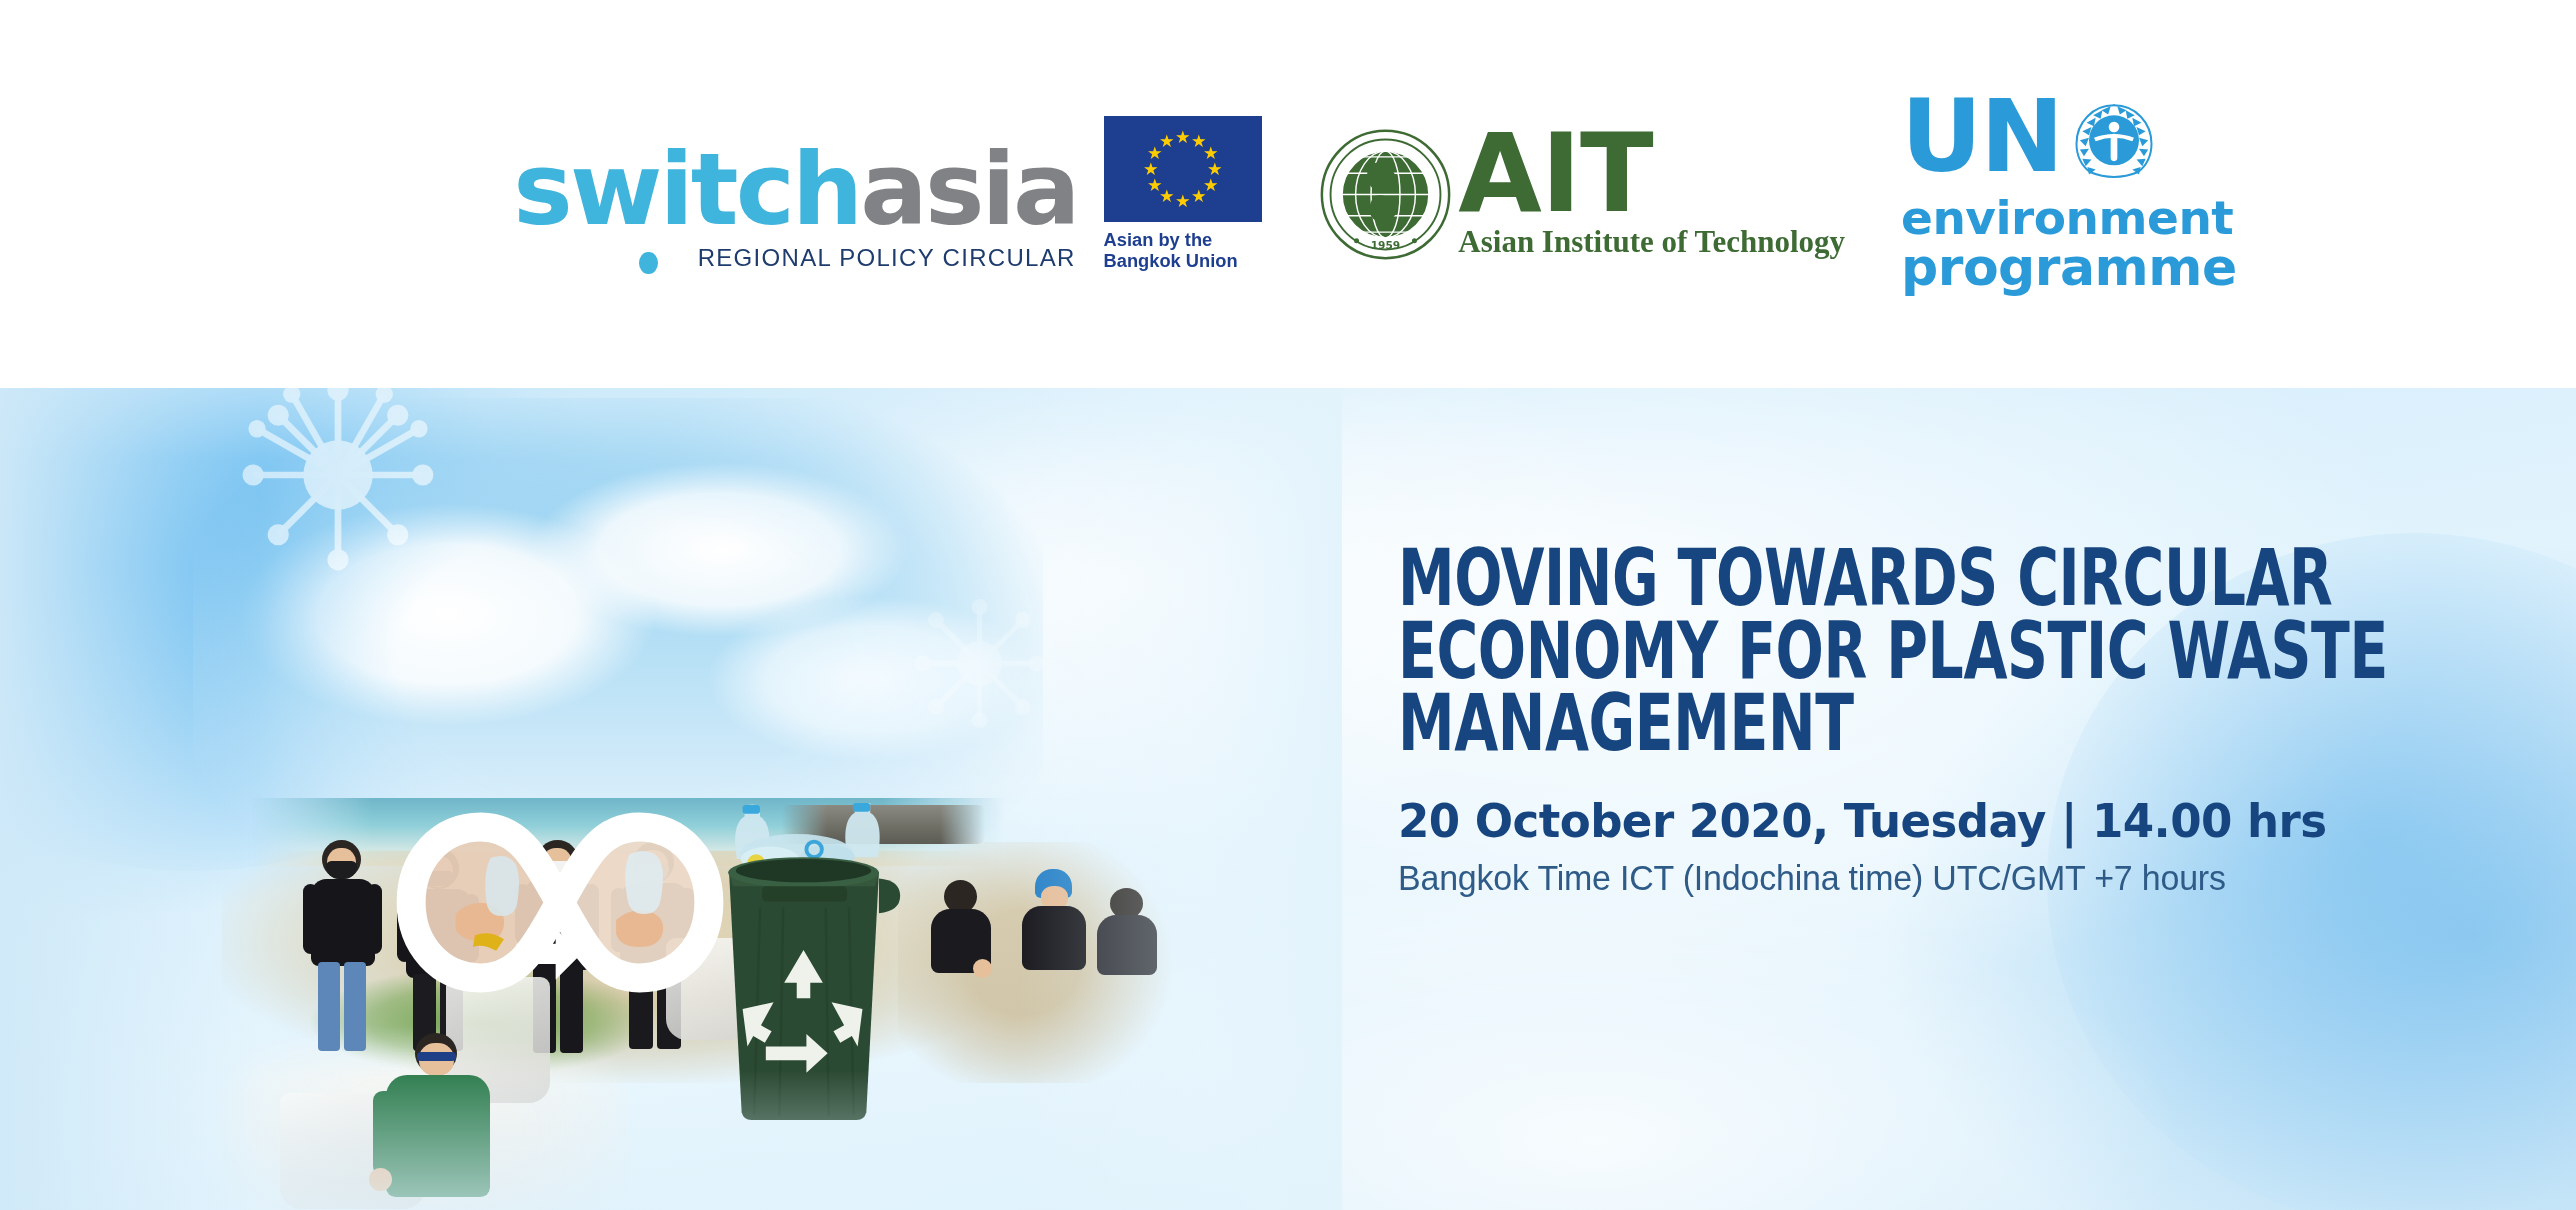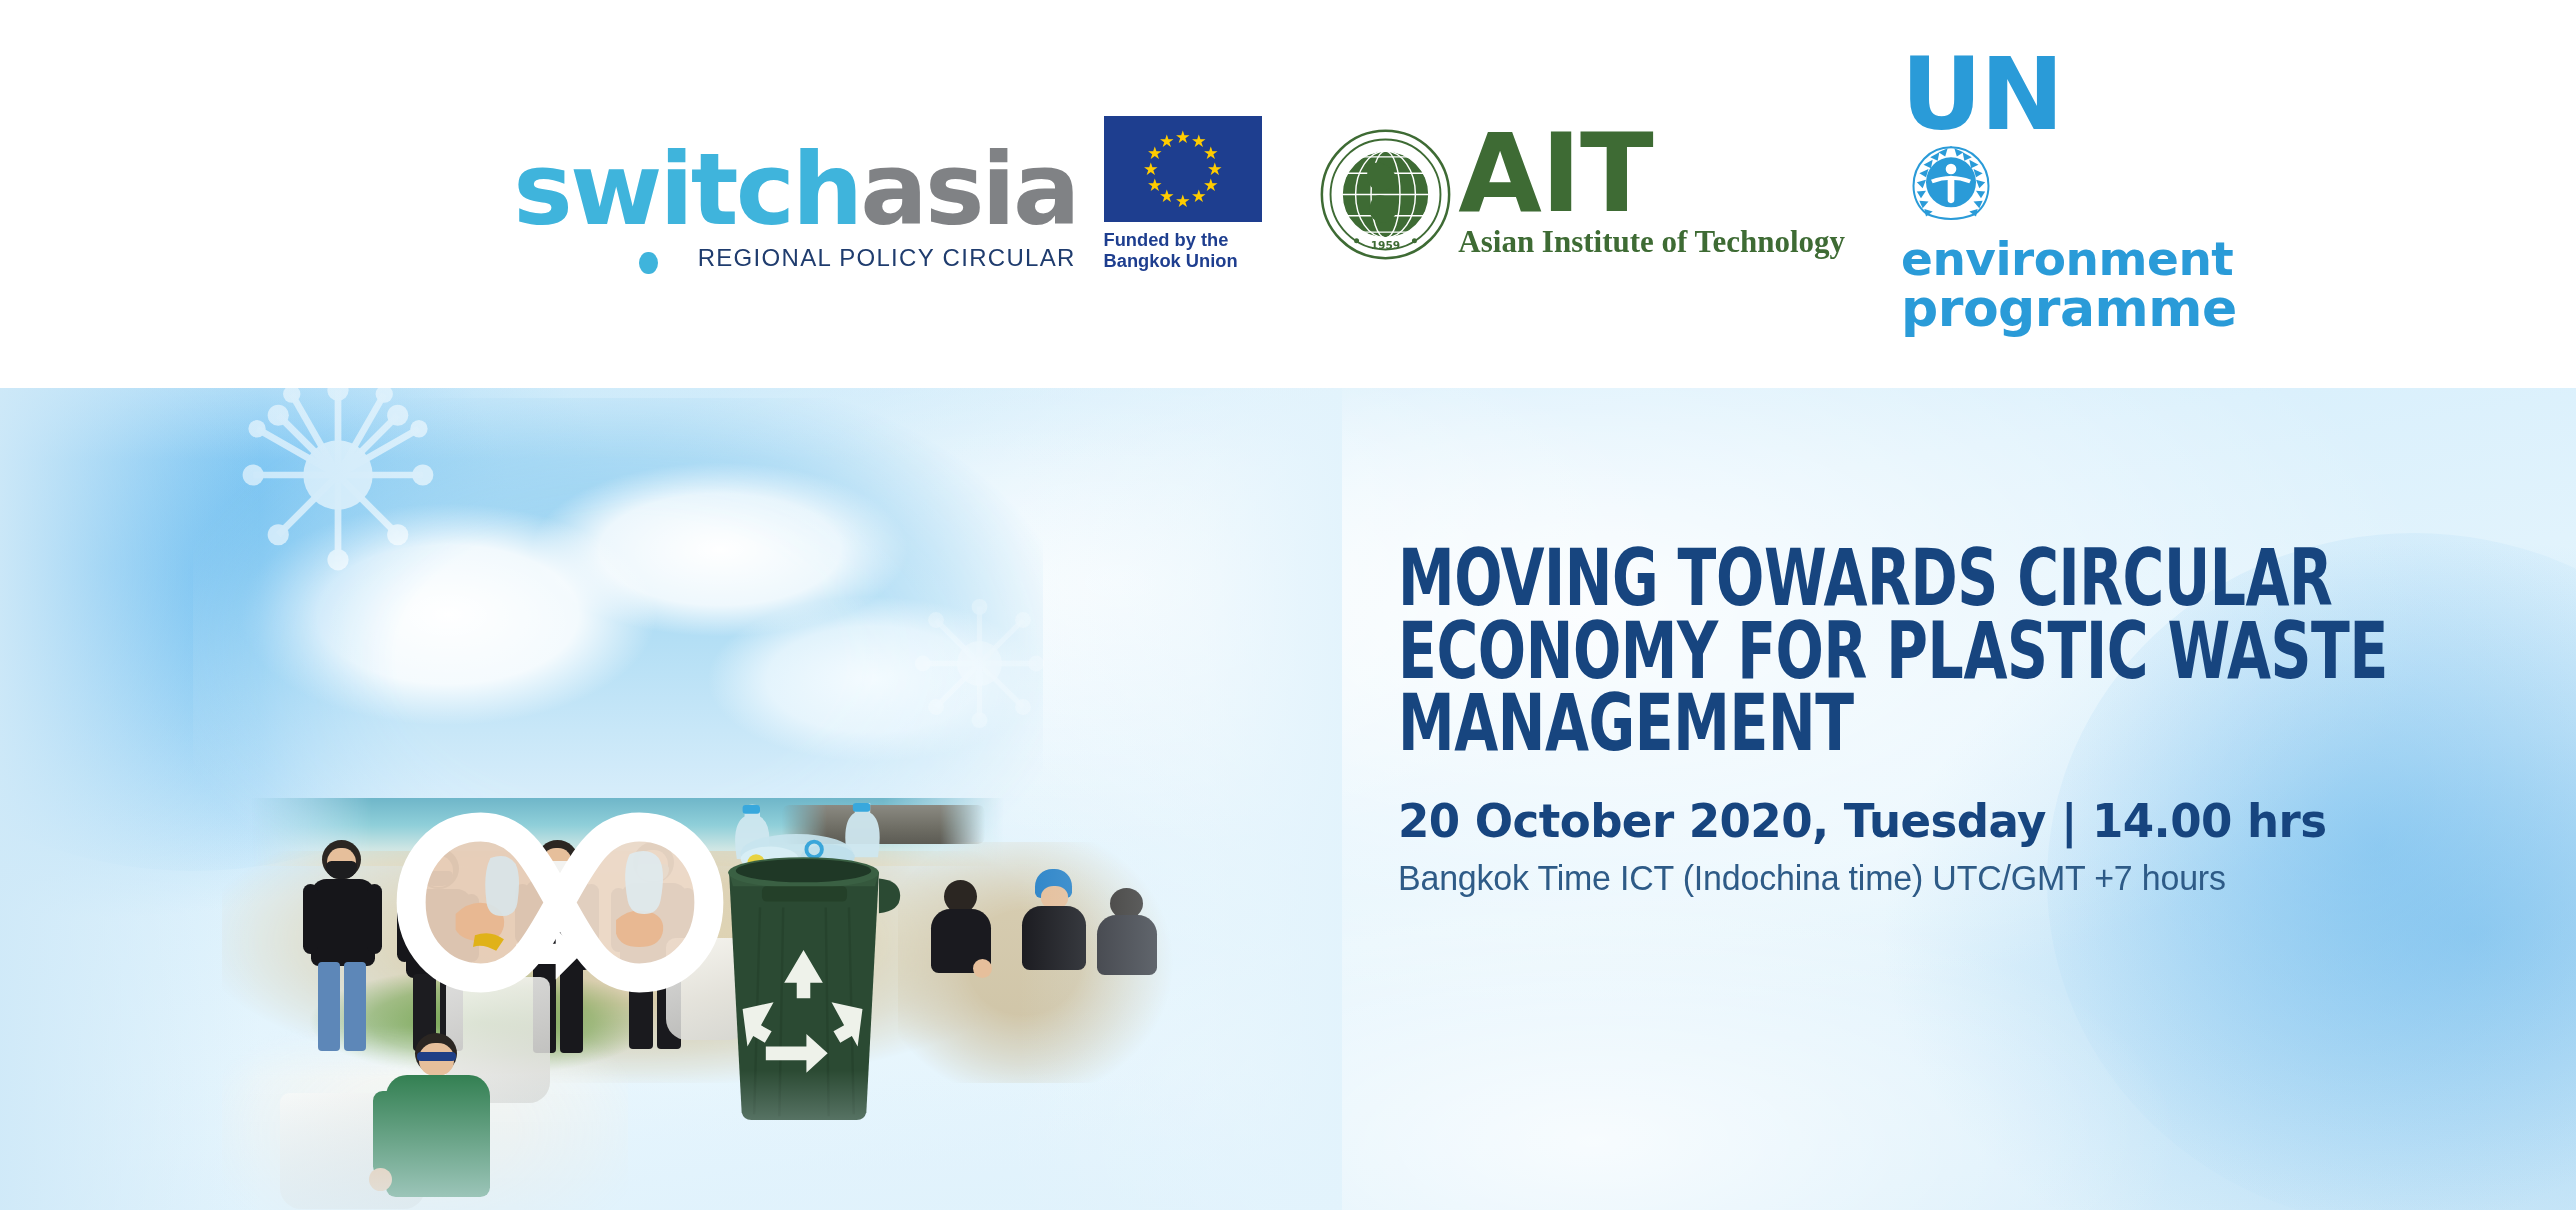--- a/index.html
+++ b/index.html
@@ -62,21 +62,21 @@
     font-size:108px; font-weight:bold; color:#3E6B34;
     line-height:0.86; letter-spacing:-1px;
   }
   .ait-full  {
     font-family:"Liberation Serif", serif;
     font-size:31px; color:#3E6B34; margin-top:3.9px; white-space:nowrap;font-weight:bold;
   }
 
   
   .un-block { display:flex; flex-direction:column; align-items:flex-start; }
-  .un-top   { display:flex; align-items:flex-start; gap:1.9px;flex-direction:column; }
+  .un-top   { display:flex; align-items:flex-start; gap:1.9px; }
   .un-un {
     font-family:"DejaVu Sans", sans-serif;
     font-size:100px; font-weight:bold; color:#2A9BD8;
     line-height:0.82; letter-spacing:-1.9px;
   }
   .un-emblem { width:100px; height:100px; margin-top:-3.9px; }
   .un-l1, .un-l2 {
     font-family:"DejaVu Sans", sans-serif;
     font-weight:bold; color:#2A9BD8; line-height:1.0;
     letter-spacing:-0.5px;
@@ -229,21 +229,21 @@
               <span class="eu-star" style="left: 99px; top: 61px;">★</span>
               <span class="eu-star" style="left: 87px; top: 72px;">★</span>
               <span class="eu-star" style="left: 71px; top: 77px;">★</span>
               <span class="eu-star" style="left: 55px; top: 72px;">★</span>
               <span class="eu-star" style="left: 43px; top: 61px;">★</span>
               <span class="eu-star" style="left: 39px; top: 45px;">★</span>
               <span class="eu-star" style="left: 43px; top: 29px;">★</span>
               <span class="eu-star" style="left: 55px; top: 17.3px;">★</span>
             </div>
           <div class="eu-cap">
-            <div>Funded by the</div>
+            <div>Asian by the</div>
             <div>Bangkok Union</div>
           </div>
         </div>
       </div>
 
       <div class="ait-block">
         <svg class="ait-seal" viewBox="0 0 140 140">
           <circle cx="70" cy="70" r="66" fill="none" stroke="#3E6B34" stroke-width="2.6"></circle>
           <circle cx="70" cy="70" r="57" fill="none" stroke="#3E6B34" stroke-width="2"></circle>
           <circle cx="70" cy="70" r="45" fill="#3E6B34"></circle>

